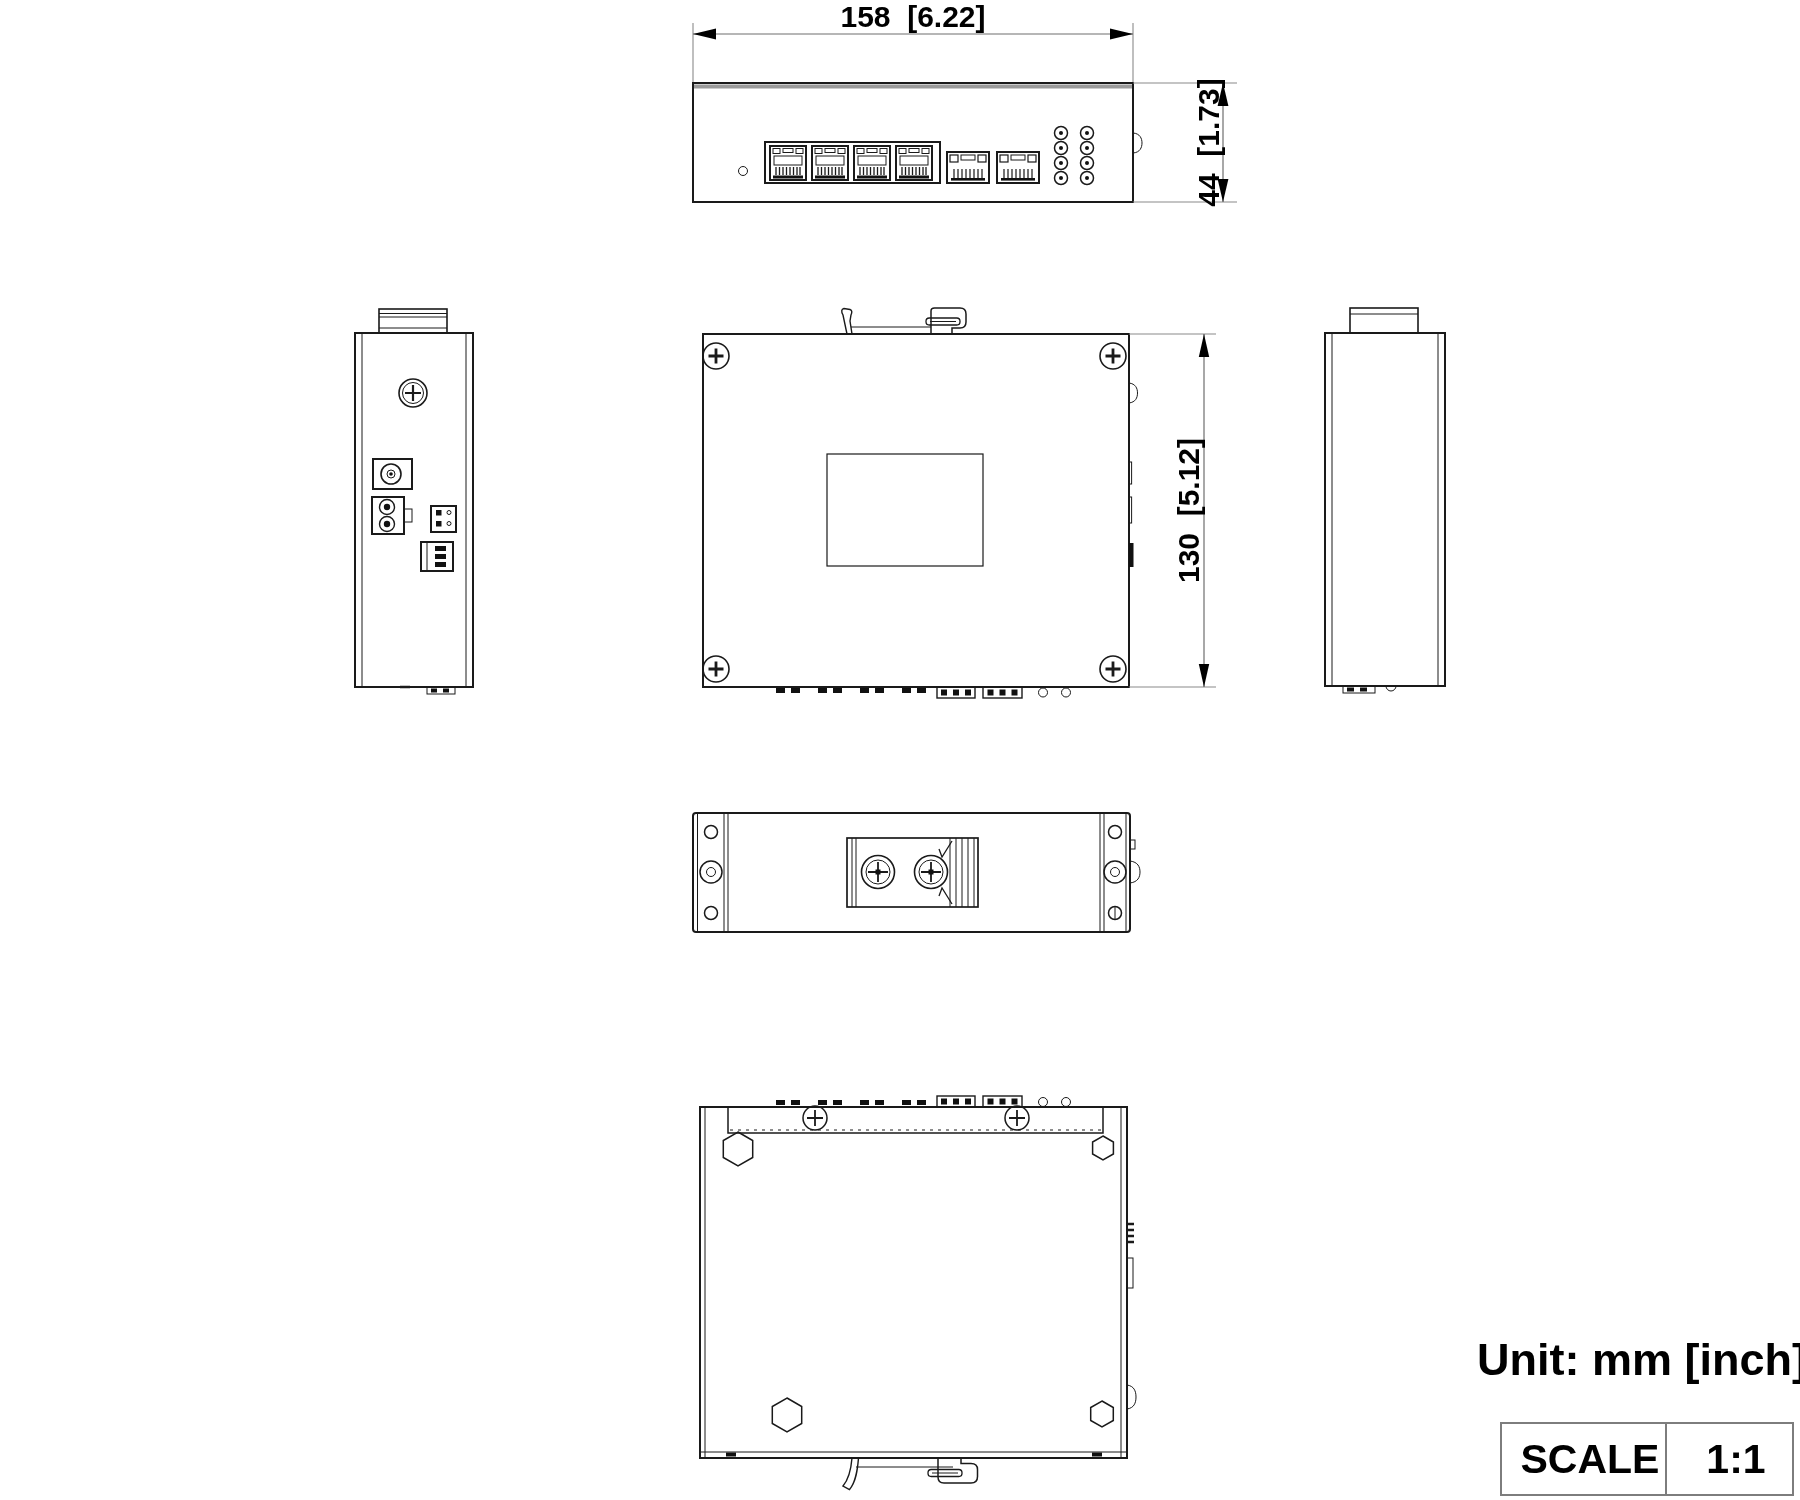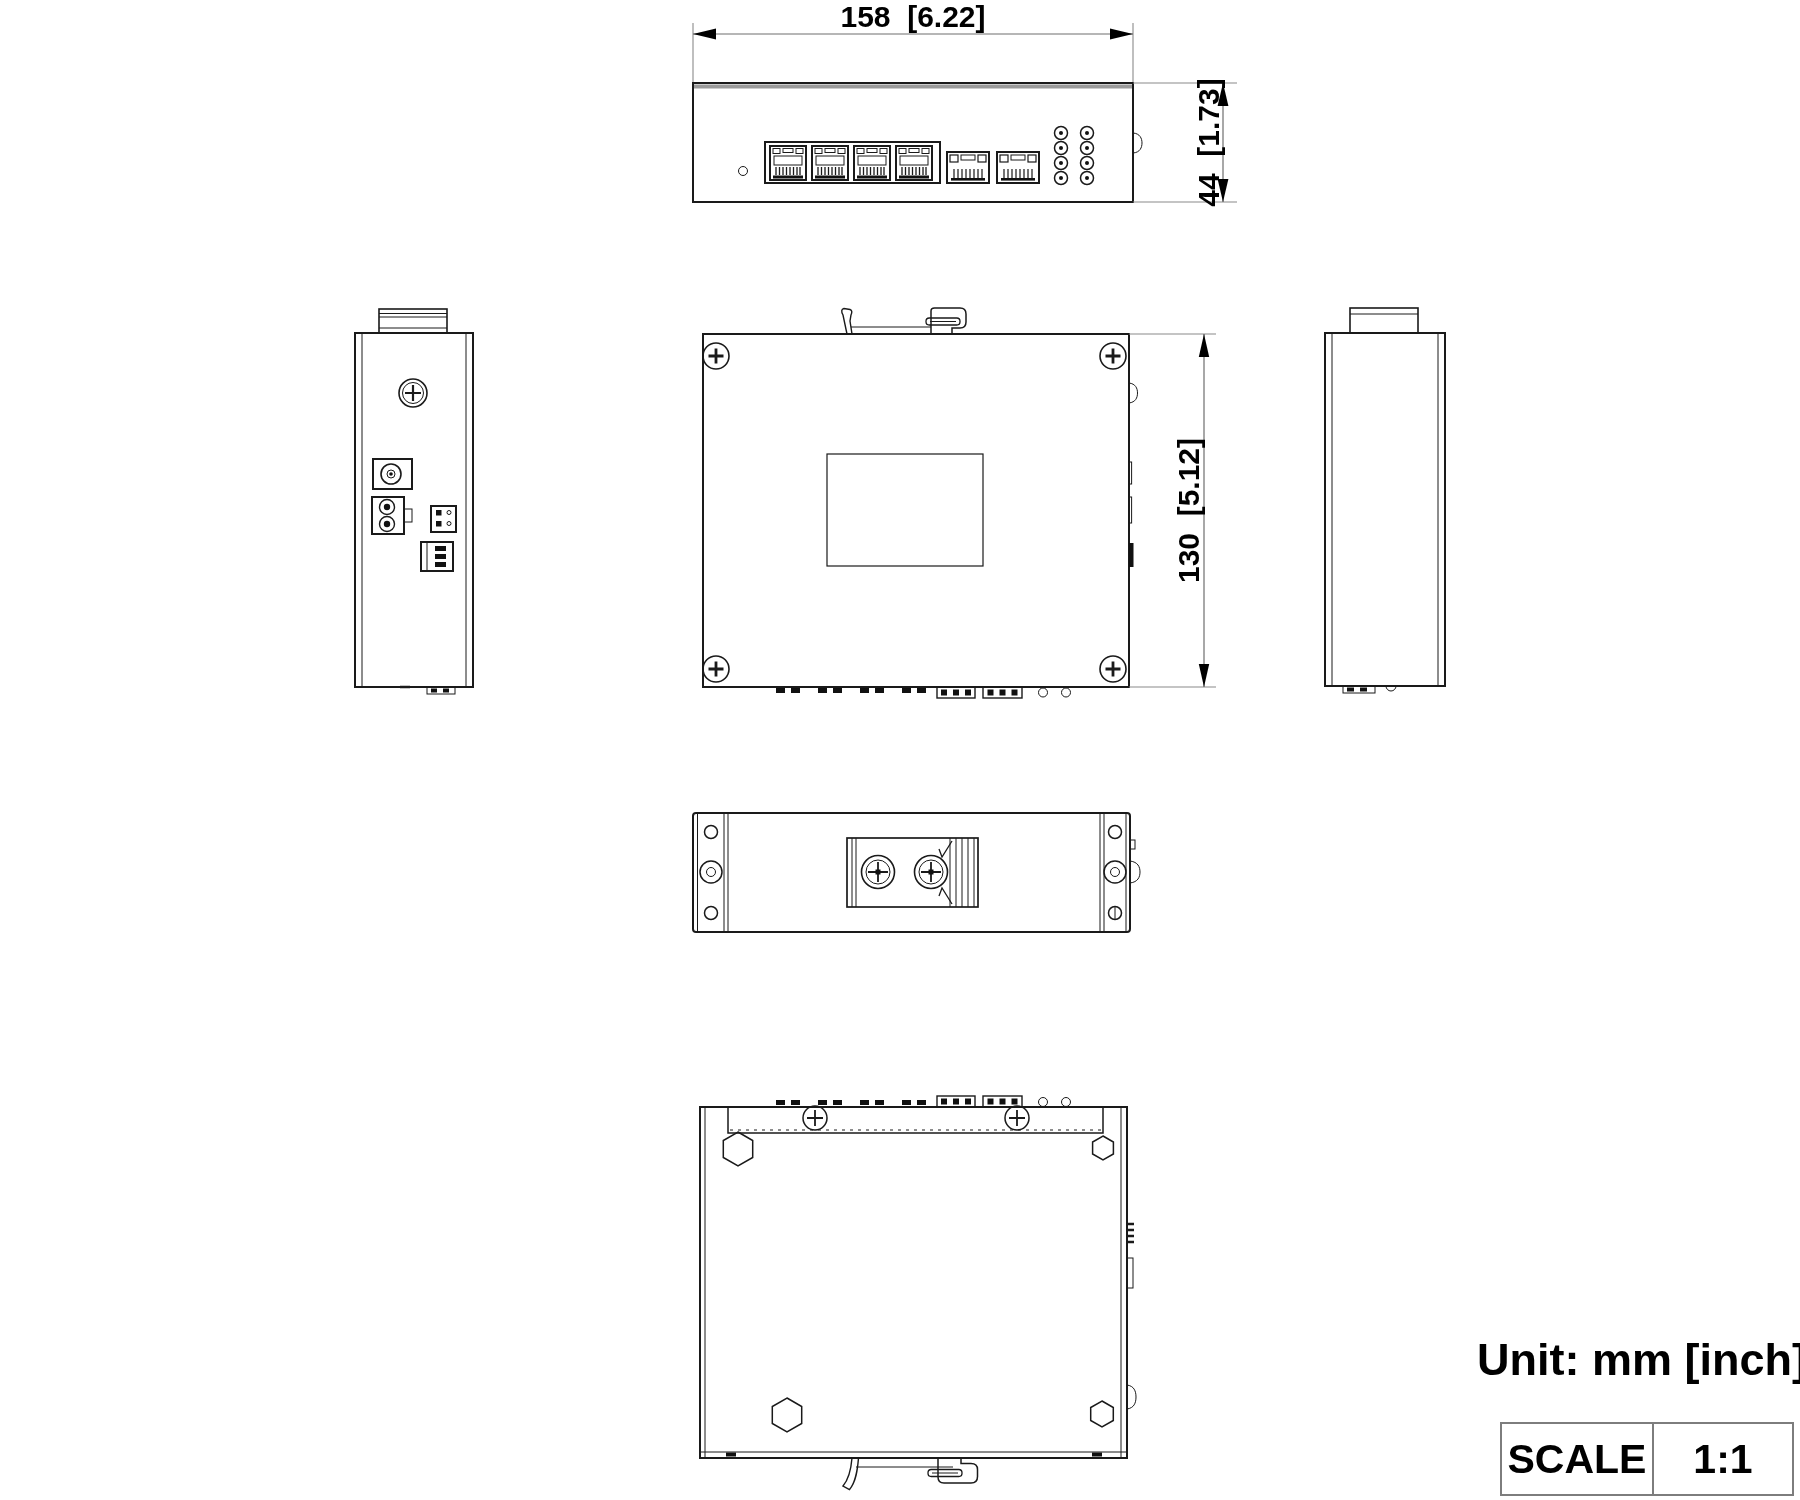--- a/index.html
+++ b/index.html
@@ -9,21 +9,21 @@
   .ln{stroke:#1a1a1a;fill:none;stroke-width:1.6;}
   .thk{stroke-width:2;}
   .thin{stroke-width:1;}
   .gray{stroke:#8a8a8a;fill:none;stroke-width:1.1;}
   .dimln{stroke:#6e6e6e;fill:none;stroke-width:1.2;}
   .blk{fill:#111;stroke:none;}
   .arw{fill:#000;stroke:none;}
   text.dim{font-family:"Liberation Sans",sans-serif;font-weight:bold;font-size:30px;fill:#000;}
   .note{position:absolute;font-size:45px;font-weight:600;color:#000;white-space:pre;}
   .scale-table{position:absolute;display:flex;border:2px solid #7d7d7d;box-sizing:border-box;background:#fff;}
-  .scale-cell{display:flex;align-items:center;justify-content:center;font-size:41px;font-weight:600;color:#000;}
+  .scale-cell{display:flex;align-items:center;justify-content:center;font-size:41px;font-weight:600;color:#000;padding-left:13px;}
   .scale-cell.left{width:150px;border-right:2px solid #7d7d7d;}
   .scale-cell.right{flex:1;}
 </style>
 </head>
 <body>
 
 <div id="canvas">
 <svg width="1800" height="1500" viewBox="0 0 1800 1500">
   <defs>
     <g id="rj45" class="ln">

